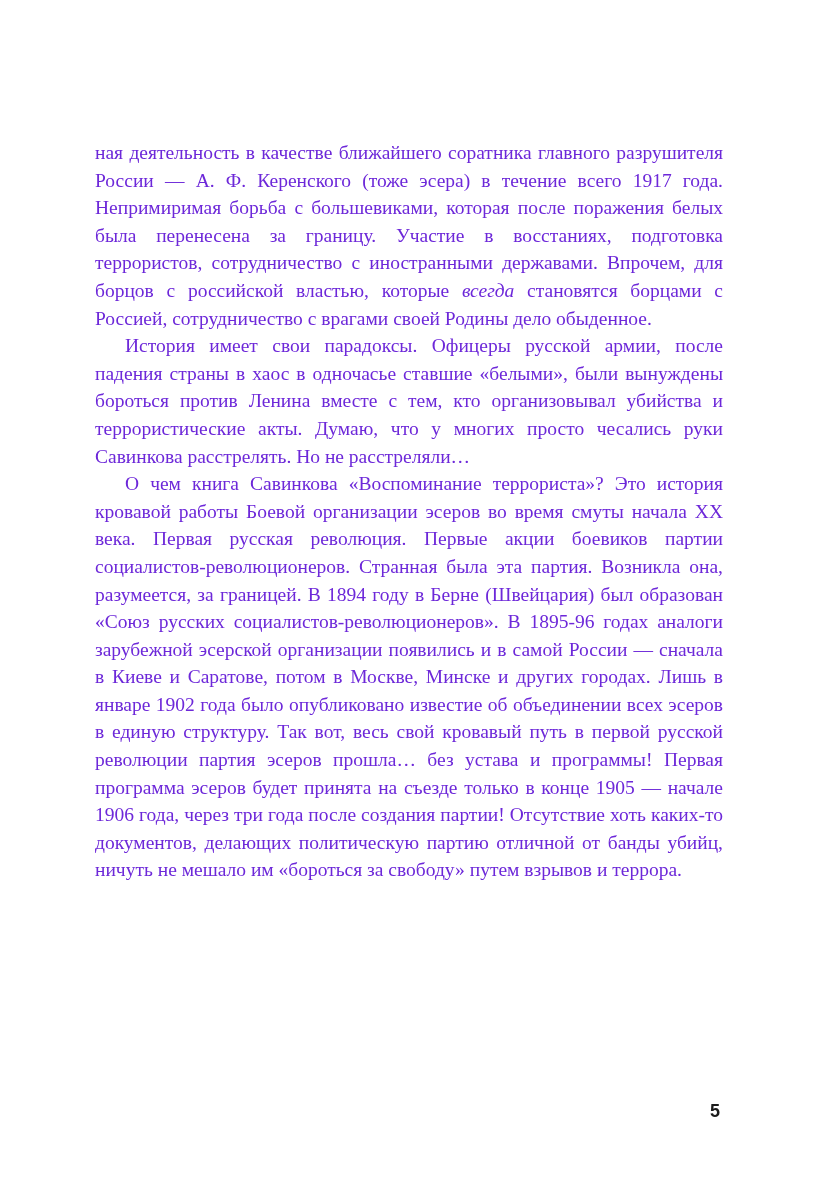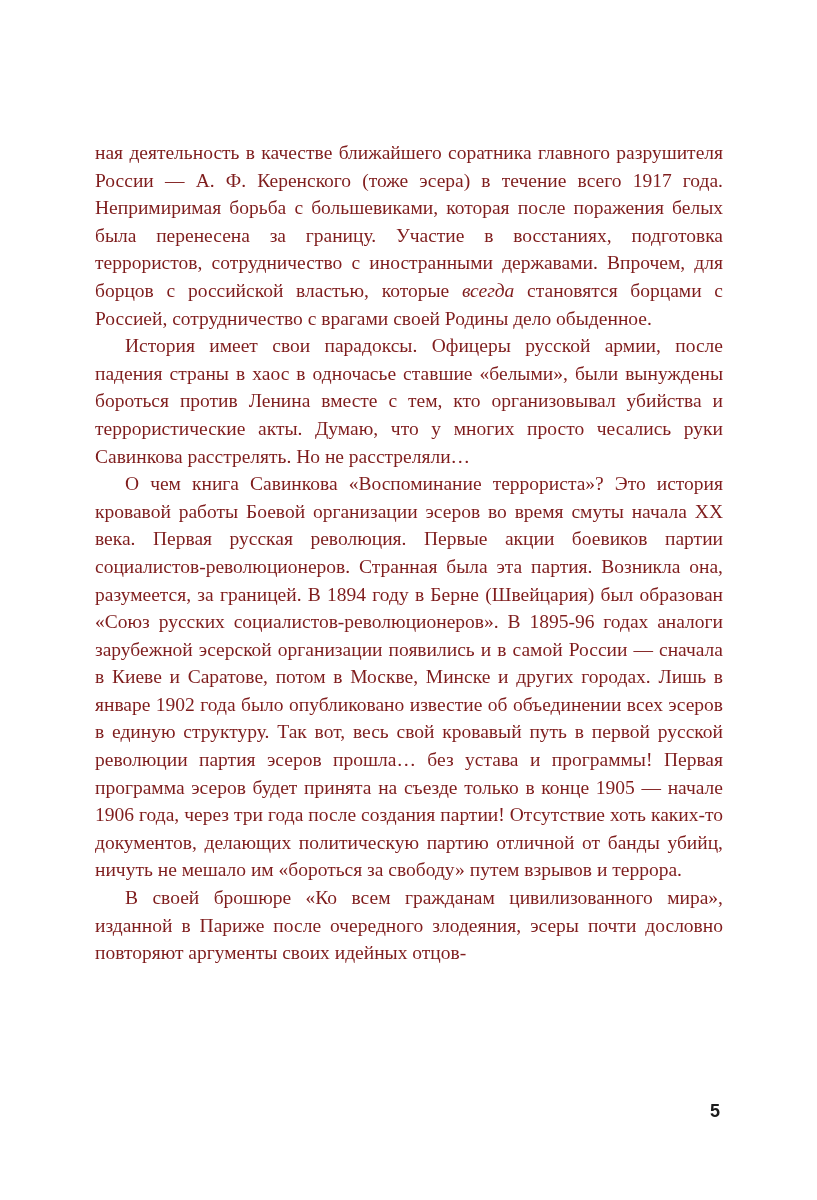--- a/index.html
+++ b/index.html
@@ -30,21 +30,21 @@
     color: #222222;
   }
   .body-text {
     position: absolute;
     top: 139px;
     left: 95px;
     width: 628px;
     font-size: 19.5px;
     line-height: 27.6px;
     text-align: justify;
-    color: #7f1d1d;
+    color: #6d28d9;
   }
   .para {
     margin: 0;
     padding: 0;
     text-indent: 0;
   }
   .para.indent {
     text-indent: 30px;
   }
   .run-italic {
@@ -62,17 +62,16 @@
 </style>
 </head>
 <body>
 
 <div class="page">
 
   <div class="body-text">
       <p class="para"><span class="run">ная деятельность в качестве ближайшего соратника главного разрушителя России — А. Ф. Керенского (тоже эсера) в течение всего 1917 года. Непримиримая борьба с большевиками, которая после поражения белых была перенесена за границу. Участие в восстаниях, подготовка террористов, сотрудничество с иностранными державами. Впрочем, для борцов с российской властью, которые </span><span class="run-italic">всегда</span><span class="run"> становятся борцами с Россией, сотрудничество с врагами своей Родины дело обыденное.</span></p>
       <p class="para indent"><span class="run">История имеет свои парадоксы. Офицеры русской армии, после падения страны в хаос в одночасье ставшие «белыми», были вынуждены бороться против Ленина вместе с тем, кто организовывал убийства и террористические акты. Думаю, что у многих просто чесались руки Савинкова расстрелять. Но не расстреляли…</span></p>
       <p class="para indent"><span class="run">О чем книга Савинкова «Воспоминание террориста»? Это история кровавой работы Боевой организации эсеров во время смуты начала XX века. Первая русская революция. Первые акции боевиков партии социалистов-революционеров. Странная была эта партия.  Возникла она, разумеется, за границей. В 1894 году в Берне (Швейцария) был образован «Союз русских социалистов-революционеров». В 1895-96 годах аналоги зарубежной эсерской организации появились и в самой России — сначала в Киеве и Саратове, потом в Москве, Минске и других городах. Лишь в январе 1902 года было опубликовано известие об объединении всех эсеров в единую структуру. Так вот, весь свой кровавый путь в первой русской революции партия эсеров прошла… без устава и программы!  Первая программа эсеров будет принята на съезде только в конце 1905 — начале 1906 года, через три года после создания партии! Отсутствие хоть каких-то документов, делающих политическую партию отличной от банды убийц, ничуть не мешало им «бороться за свободу» путем взрывов и террора.</span></p>
-      <p class="para indent"><span class="run">В своей брошюре «Ко всем гражданам цивилизованного мира», изданной в Париже после очередного злодеяния, эсеры почти дословно повторяют аргументы своих идейных отцов-</span></p>
     </div>
 
   <div class="page-number">5</div>
 </div>
 
 </body></html>

